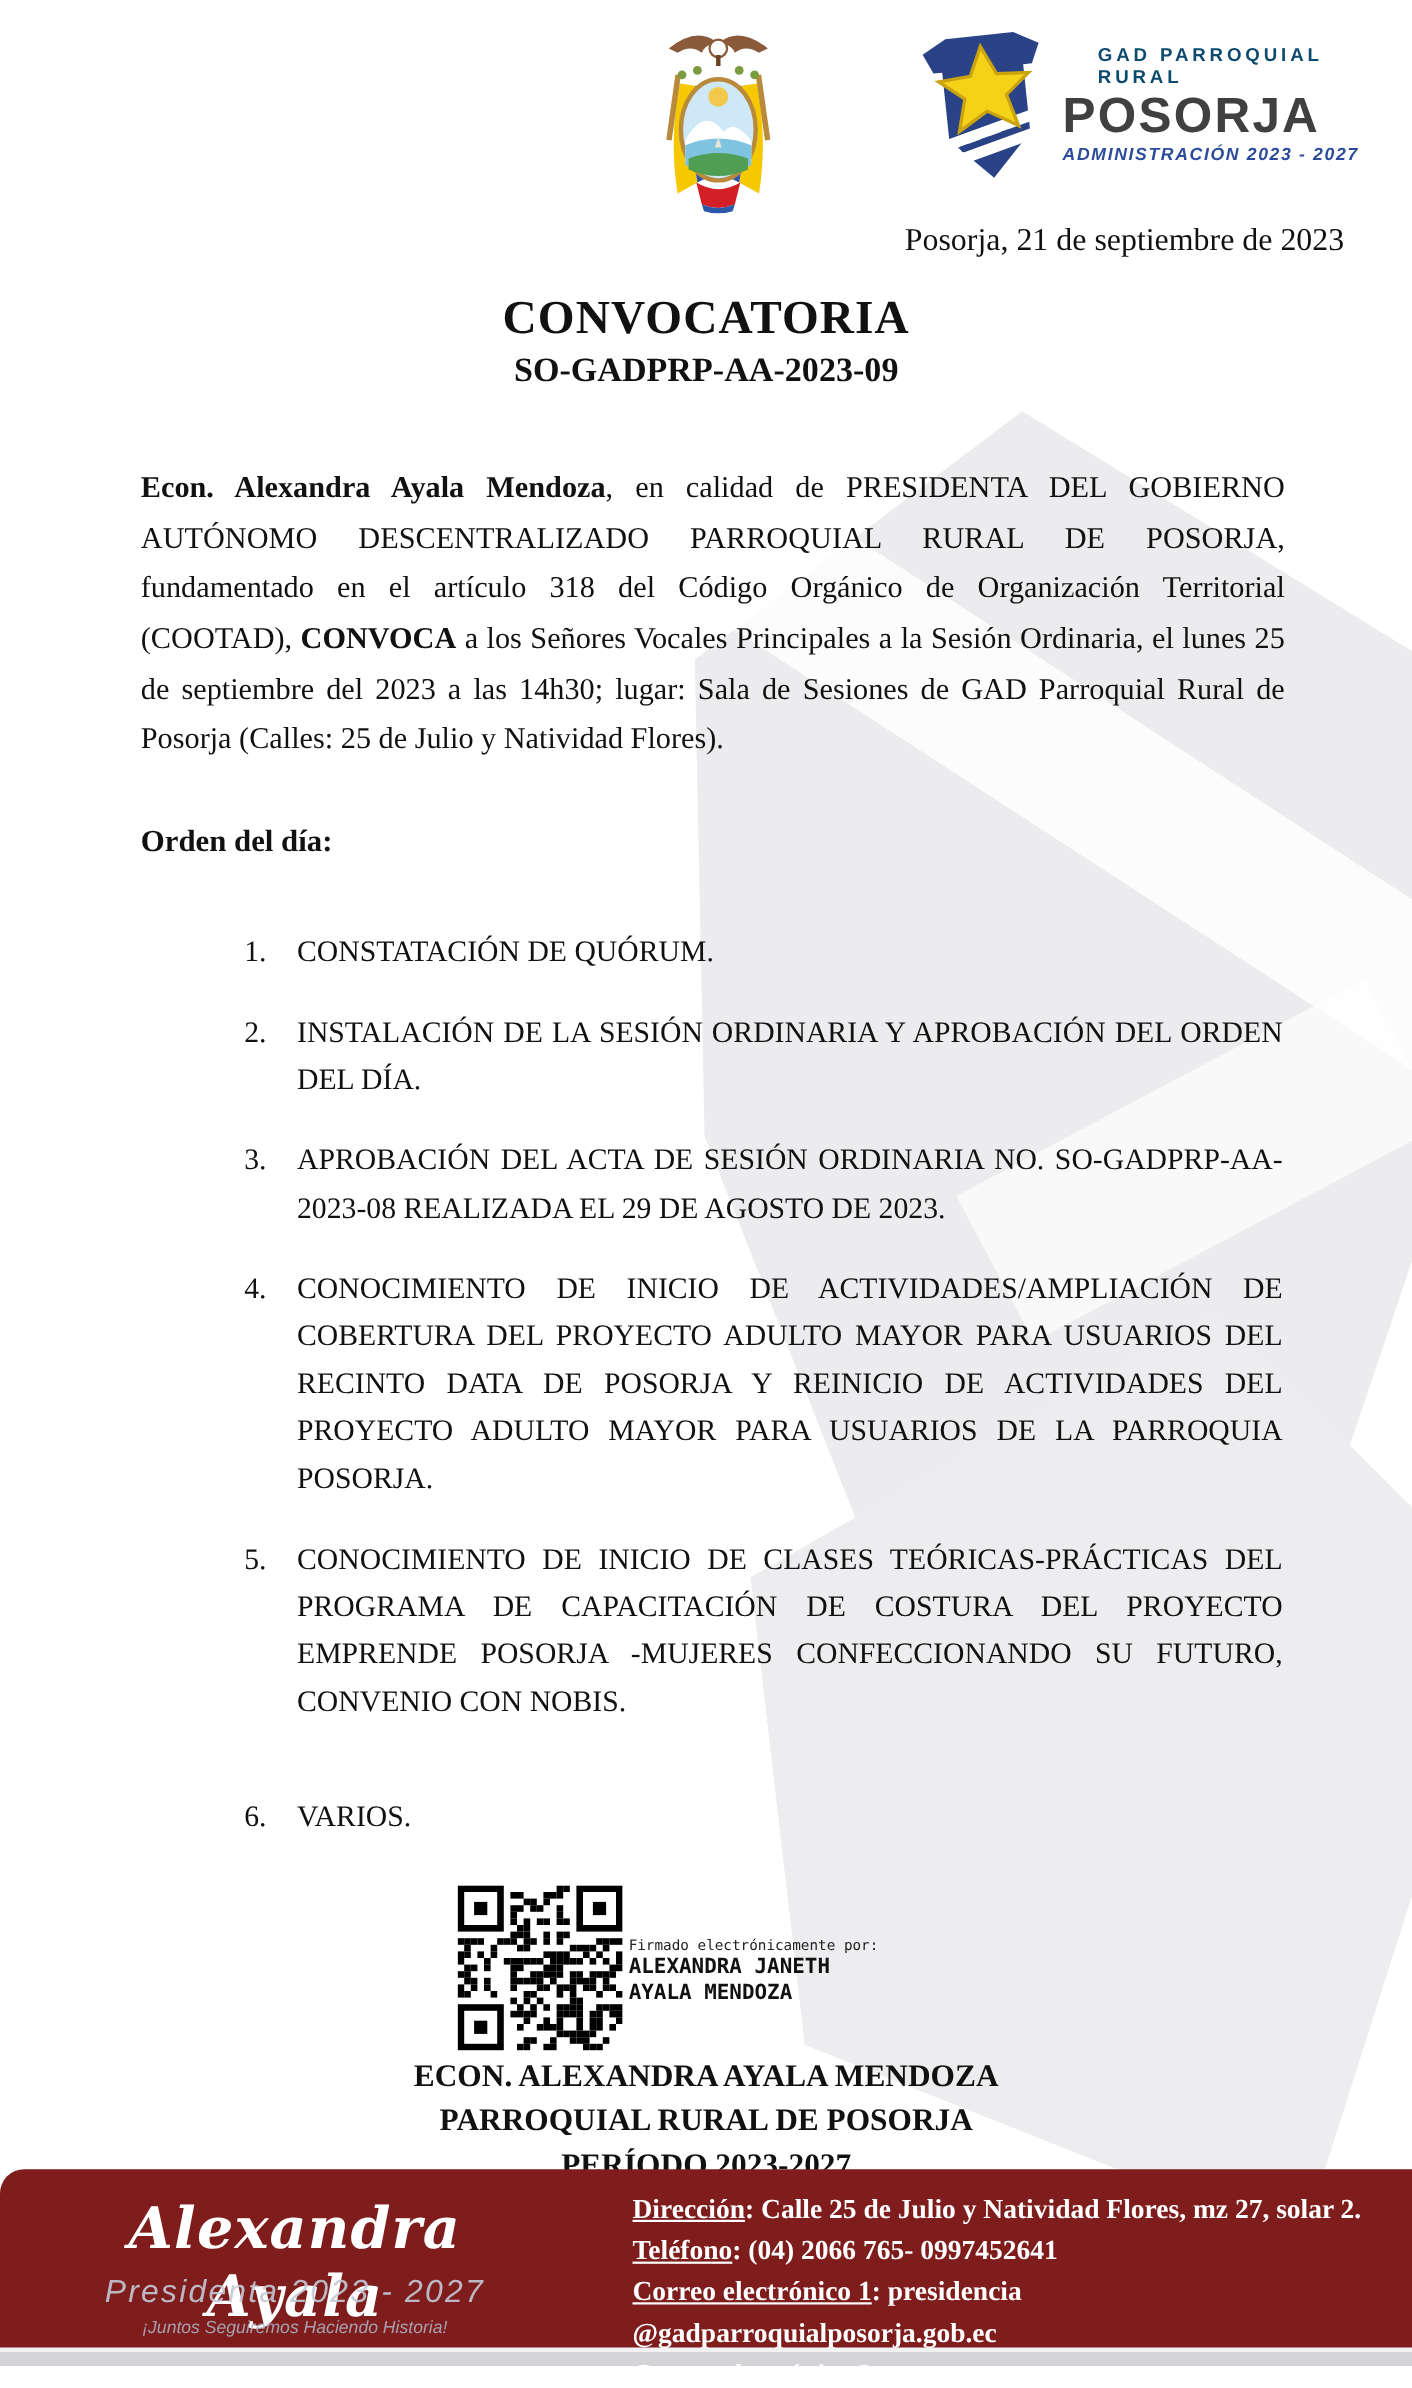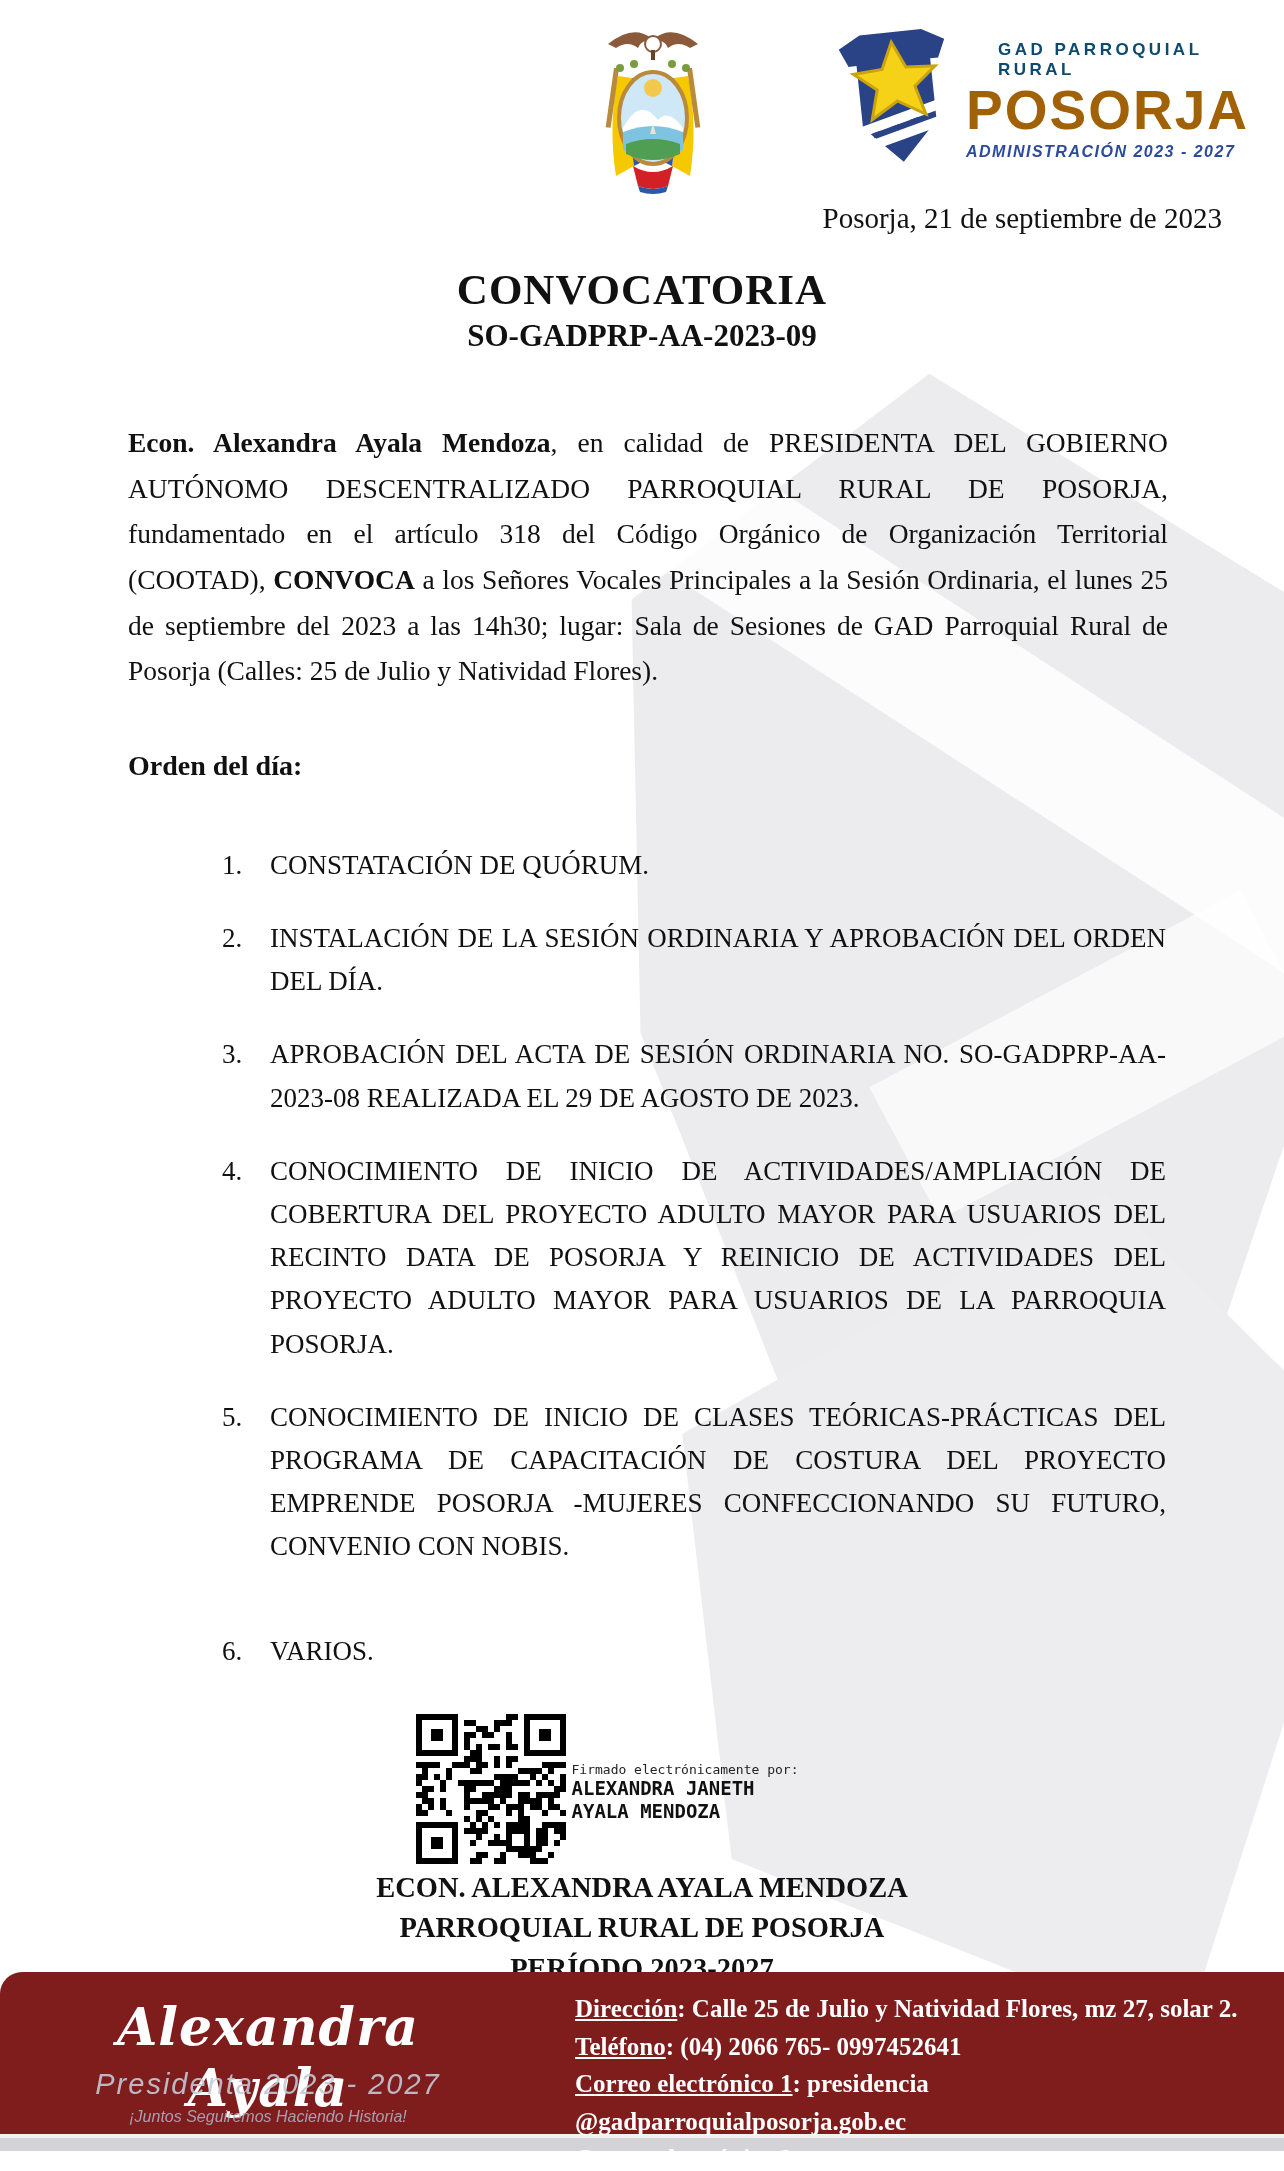--- a/index.html
+++ b/index.html
@@ -30,21 +30,21 @@
   }
   .content { position:relative; z-index:1; }
 
   
   .header { position:relative; height:196px; }
   .crest { position:absolute; left:578px; top:16px; width:150px; height:178px; }
   .logo { position:absolute; left:838px; top:22px; width:410px; height:168px; }
   .logo-shield { position:absolute; left:0; top:6px; width:118px; height:138px; transform:rotate(-6deg); }
   .logo-text { position:absolute; left:128px; top:18px; width:282px; text-align:left; font-family:"Liberation Sans", sans-serif; }
   .logo-top { font-size:17px; font-weight:bold; letter-spacing:3.5px; color:#0c4a6e;margin-left:32px; }
-  .logo-name { font-size:55px; font-weight:bold; letter-spacing:2px; color:#a16207; line-height:1.1; }
+  .logo-name { font-size:45px; font-weight:bold; letter-spacing:2px; color:#404040; line-height:1.1; }
   .logo-admin { font-size:16px; font-weight:bold; font-style:italic; letter-spacing:1.5px; color:#2c4b9b; margin-top:2px; }
 
   .date-line { text-align:right; padding-right:62px; font-size:29px; margin-top:6px; }
 
   
   .title-block { text-align:center; margin-top:30px; }
   .title-main { font-size:43px; font-weight:bold; letter-spacing:1px; }
   .title-code { font-size:31px; font-weight:bold; margin-top:4px; }
 
   

